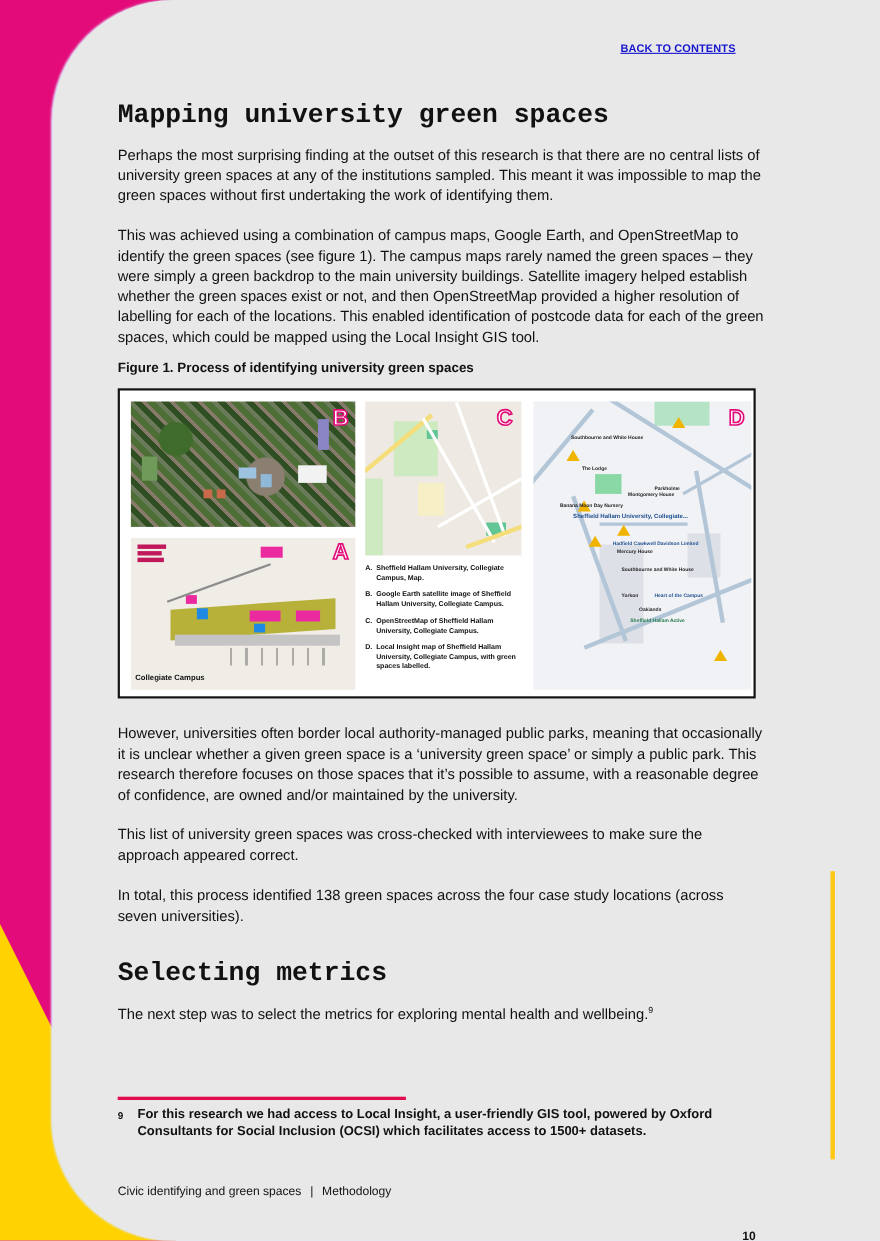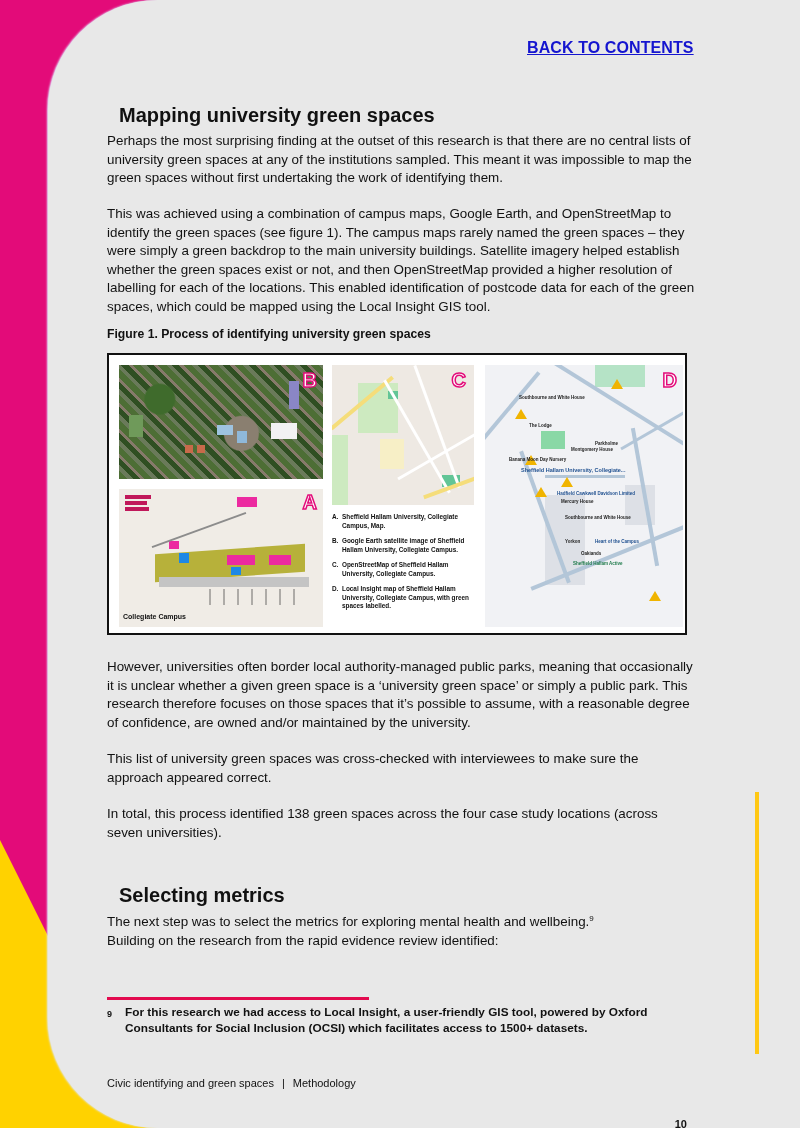--- a/index.html
+++ b/index.html
@@ -1,21 +1,21 @@
 <!DOCTYPE html>
 <html><head>
 <meta charset="utf-8">
 <style>
   html, body { margin: 0; padding: 0; }
   body { width: 800px; height: 1128px; position: relative; overflow: hidden; background: #e8e8e8; font-family: "Liberation Sans", sans-serif; color: #111; }
   .bg-magenta { position: absolute; left: 0; top: 0; width: 160px; height: 1128px; background: #e30b79; }
   .bg-yellow { position: absolute; left: 0; top: 0; width: 160px; height: 1128px; background: #ffd200; clip-path: polygon(0 840px, 50px 940px, 160px 940px, 160px 1128px, 0 1128px); }
   .panel { position: absolute; left: 48px; top: 0; width: 752px; height: 1128px; background: #e8e8e8; border-radius: 110px 0 0 110px; box-shadow: -1px 0 2px #dfe8ff; }
-  .back-link { position: absolute; left: 527px; top: 39px; font-size: 16px; font-weight: bold; color: #1515cf; text-decoration: underline; letter-spacing: 0.1px; }
-  h2 { position: absolute; margin: 12px; font-size: 20px; font-weight: bold; color: #111; }
+  .back-link { position: absolute; left: 564px; top: 39px; font-size: 10px; font-weight: bold; color: #1515cf; text-decoration: underline; letter-spacing: 0.1px; }
+  h2 { position: absolute; margin: 0; font-size: 24px; font-weight: bold; color: #111; font-family: Liberation Mono, monospace; }
   .h-mapping { left: 107px; top: 92px; }
   .h-metrics { left: 107px; top: 872px; }
   p.body { position: absolute; margin: 0; left: 107px; width: 590px; font-size: 13.4px; line-height: 18.6px; color: #111; }
   .p1 { top: 132px; }
   .p2 { top: 205px; }
   .fig-caption { position: absolute; left: 107px; top: 327px; font-size: 12.2px; font-weight: bold; margin: 0; }
   .figure { position: absolute; left: 107px; top: 353px; width: 580px; height: 282px; background: #fff; border: 2px solid #111; box-sizing: border-box; }
   .fig-b { position: absolute; left: 10px; top: 10px; width: 204px; height: 114px; background: radial-gradient(circle at 20% 30%, #3f6b2c 0 8%, transparent 9%), radial-gradient(circle at 60% 60%, #8a7f70 0 12%, transparent 13%), repeating-linear-gradient(45deg, #4d6e35 0 6px, #6a7a5a 6px 10px, #2f4f22 10px 15px, #867a6a 15px 18px); }
   .fig-b .bldg { position: absolute; background: #bfc6cf; }
   .fig-a { position: absolute; left: 10px; top: 134px; width: 204px; height: 138px; background: #f0ece6; }
@@ -158,21 +158,21 @@
     <span class="lbl" style="left:88px;top:196px;color:#1e7a4a;">Sheffield Hallam Active</span>
     <span class="badge-letter" style="right:6px;top:4px;">D</span>
   </div>
 </div>
 
 <p class="body p3">However, universities often border local authority-managed public parks, meaning that occasionally it is unclear whether a given green space is a ‘university green space’ or simply a public park. This research therefore focuses on those spaces that it’s possible to assume, with a reasonable degree of confidence, are owned and/or maintained by the university.</p>
 <p class="body p4">This list of university green spaces was cross-checked with interviewees to make sure the approach appeared correct.</p>
 <p class="body p5">In total, this process identified 138 green spaces across the four case study locations (across seven universities).</p>
 
 <h2 class="h-metrics">Selecting metrics</h2>
-<p class="body p6"><span>The next step was to select the metrics for exploring mental health and wellbeing.</span><sup>9</sup><br><span>Building on the research from the rapid evidence review identified:</span></p>
+<p class="body p6"><span>The next step was to select the metrics for exploring mental health and wellbeing.</span><sup>9</sup><br></p>
 
 <div class="fn-rule"></div>
 <div class="footnote">
   <span class="num">9</span>
   <span>For this research we had access to Local Insight, a user-friendly GIS tool, powered by Oxford Consultants for Social Inclusion (OCSI) which facilitates access to 1500+ datasets.</span>
 </div>
 
 <div class="yellow-bar"></div>
 
 <div class="footer">

